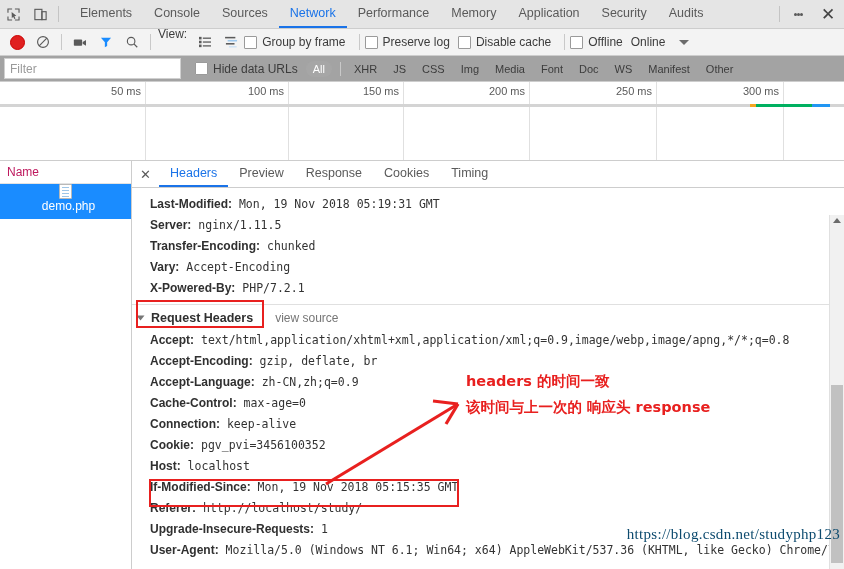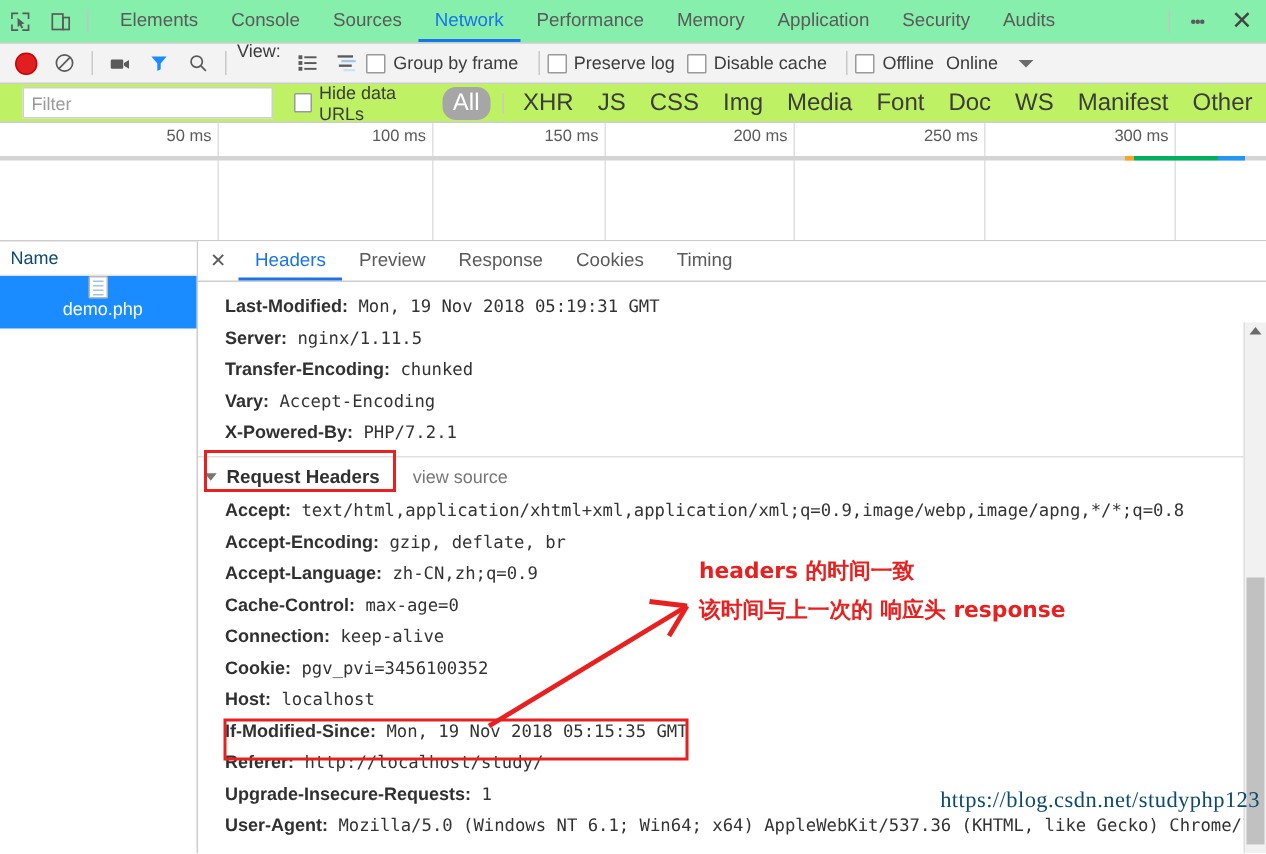--- a/index.html
+++ b/index.html
@@ -12,21 +12,21 @@
     font-size: 12px;
     color: #333;
     overflow: hidden;
     position: relative;
   }
   .devtools { width: 844px; height: 569px; display: flex; flex-direction: column; position: relative; }
 
   
   .main-tabbar {
     height: 28px; min-height: 28px;
-    background: #86efac;
+    background: #e5e5e5;
     border-bottom: 1px solid #cdcdcd;
     display: flex; align-items: stretch;
     position: relative;
   }
   .tb-icon-btn {
     width: 27px; display: flex; align-items: center; justify-content: center;
     cursor: pointer;
   }
   .tb-sep {
     width: 1px; background: #c4c4c4; margin: 6px 4px; height: 16px; align-self: center;
@@ -61,37 +61,37 @@
     width:11px;height:11px;border:1px solid #9a9a9a;background:#fff;border-radius:1px;
     display:inline-block; vertical-align:middle; margin-right:5px;
   }
   .chk-item { display:flex;align-items:center;cursor:pointer; margin-right:8px; white-space:nowrap; }
   .online-select { display:flex;align-items:center;cursor:pointer; }
   .caret-down { width:0;height:0;border-left:5px solid transparent;border-right:5px solid transparent;border-top:5px solid #6b6b6b; margin-left:14px;}
 
   
   .filter-bar {
     height: 25px; min-height:25px;
-    background:#bef264;
+    background:#a3a3a3;
     border-bottom:1px solid #cdcdcd;
     display:flex; align-items:center;
-    padding-left:11px;
+    padding-left:0;
   }
   .filter-input {
     width: 165px; height: 19px; margin-left:4px;
     border:1px solid #d0d0d0; background:#fff;
     font-family:"Liberation Sans",sans-serif; font-size:12px;
     color:#333; padding:0 5px; outline:none;
   }
   .filter-input::placeholder { color:#9a9a9a; }
   .hide-urls { margin-left:14px; display:flex;align-items:center;cursor:pointer;font-size:12px;color:#3c3c3c;}
   .type-sep { width:1px;height:14px;background:#c9c9c9;margin:0 6px; }
   .types { display:flex; align-items:center; margin-left:8px; }
   .type-pill {
-    padding:2px 7px; border-radius:9px; font-size:16px; color:#3c3c3c; cursor:pointer;
+    padding:2px 7px; border-radius:9px; font-size:11px; color:#3c3c3c; cursor:pointer;
     white-space:nowrap; margin-right:2px;
   }
   .type-pill.active { background:#a6a6a6; color:#fff; }
 
   
   .overview {
     height: 78px; min-height:78px;
     background:#fff; border-bottom:1px solid #cdcdcd;
     position:relative; overflow:hidden;
   }
@@ -109,21 +109,21 @@
 
   
   .split { flex:1; display:flex; min-height:0; }
   .names-pane {
     width: 131px; min-width:131px;
     border-right:1px solid #cdcdcd; background:#fff;
     display:flex;flex-direction:column;
   }
   .names-header {
     height:22px; display:flex;align-items:center;
-    padding-left:7px; font-size:12px; color:#0c4a6e;
+    padding-left:7px; font-size:12px; color:#be185d;
     border-bottom:1px solid #e3e3e3; background:#fff;
   }
   .req-row {
     height:35px; display:flex;align-items:center;
     padding-left:6px; background:#1a8cff; color:#fff;
     font-size:12px; cursor:pointer;flex-direction:column;
   }
   .file-icon {
     width:11px;height:13px;background:#fff;border:1px solid #b9b9b9;
     margin-right:6px; position:relative; flex:none; border-radius:1px;

